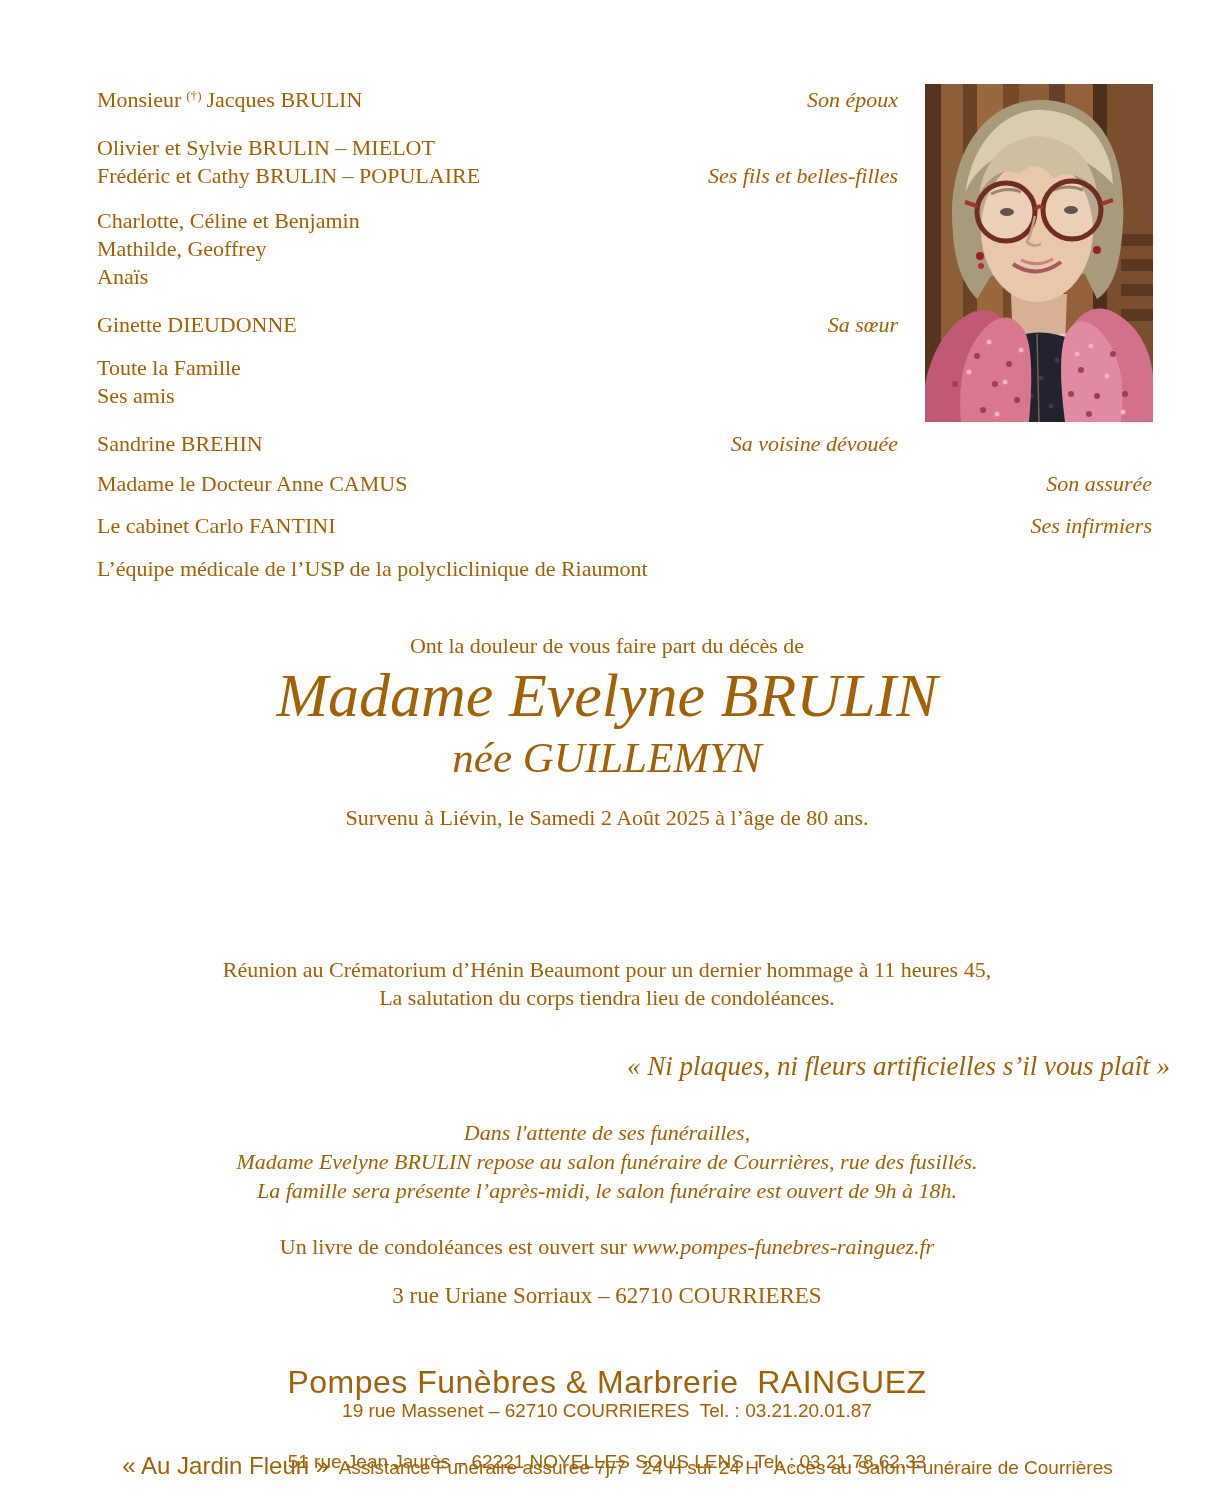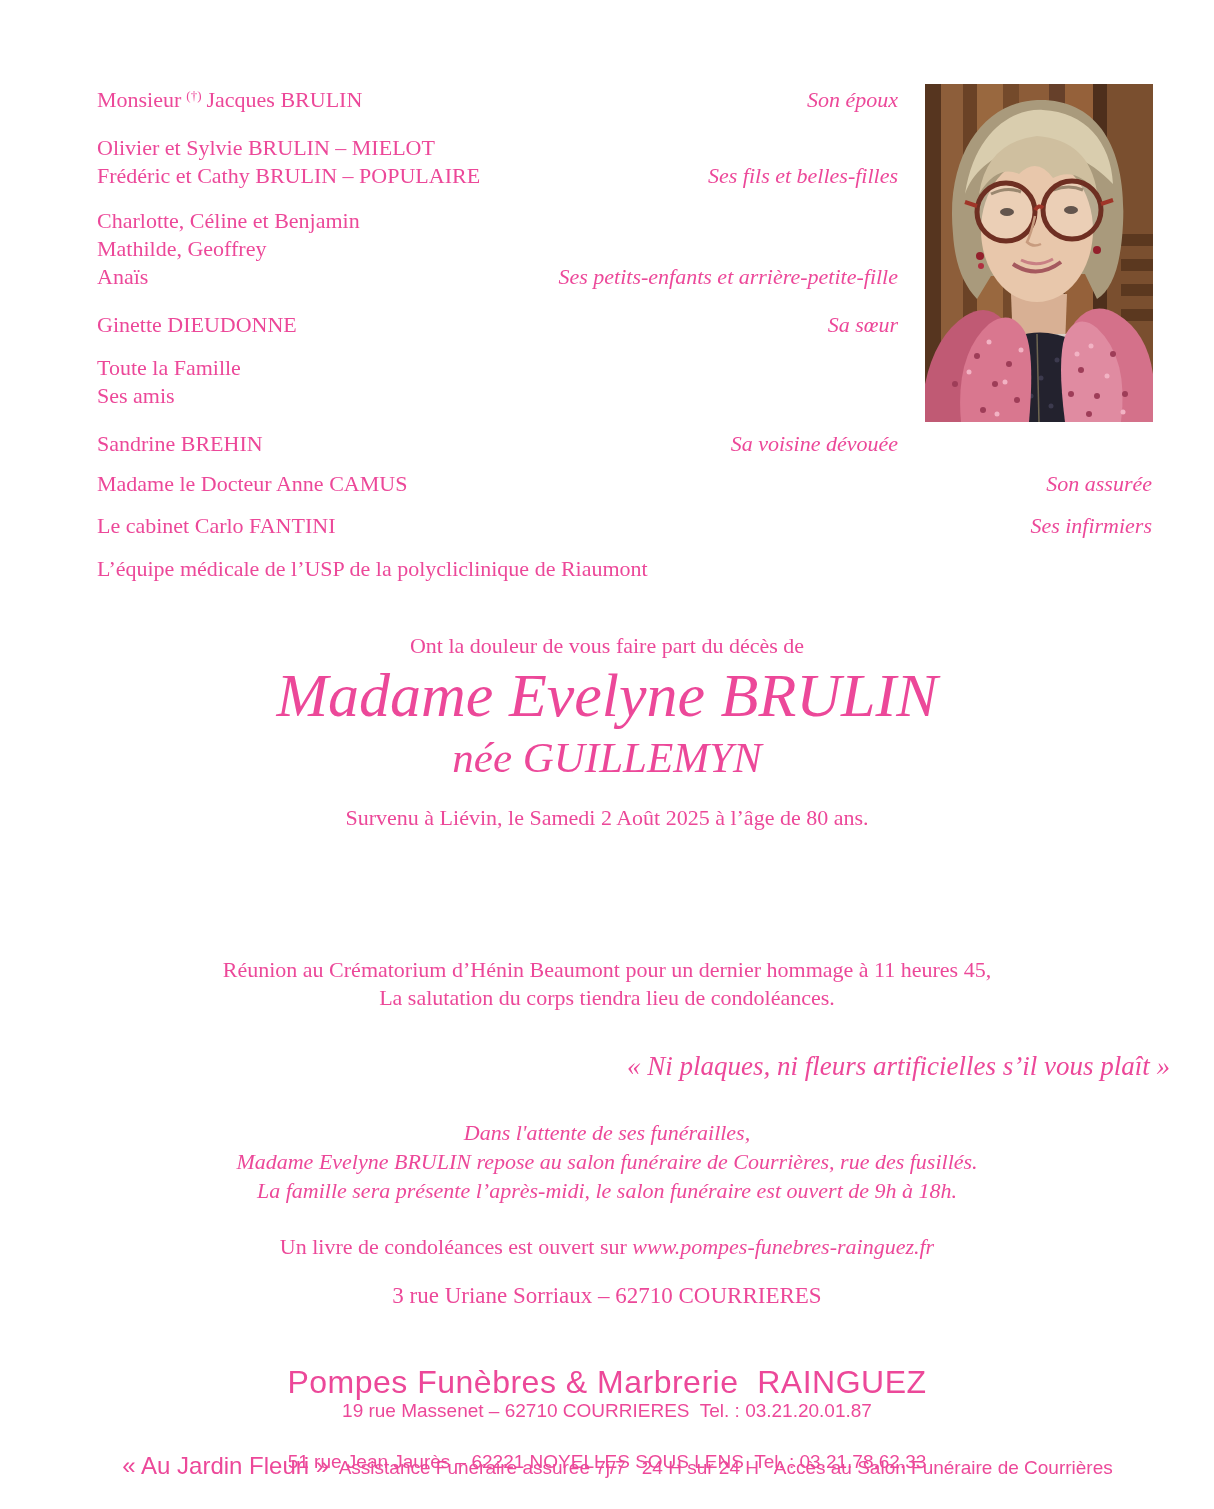--- a/index.html
+++ b/index.html
@@ -1,17 +1,17 @@
 <!DOCTYPE html>
 <html><head>
 <meta charset="utf-8">
 <style>
   html,body{margin:0;padding:0;background:#ffffff;}
   .page{position:relative;width:1214px;height:1509px;background:#ffffff;overflow:hidden;
-        font-family:"Liberation Serif", serif;color:#ec4899;}
+        font-family:"Liberation Serif", serif;color:#a16207;}
   
   .announcers{position:absolute;left:97px;top:86px;width:801px;}
   .row{display:flex;justify-content:space-between;align-items:baseline;
        font-size:22px;line-height:28px;white-space:nowrap;}
   .row.wide{width:1055px;}
   .relation{font-style:italic;}
   .sup{font-size:13px;position:relative;top:-7px;margin:0 5px;}
   
   .portrait{position:absolute;left:925px;top:84px;width:228px;height:338px;overflow:hidden;}
   .portrait svg{display:block;}
@@ -55,21 +55,20 @@
       <span class="relation">Ses fils et belles-filles</span>
     </div>
     <div class="row" style="margin-top:17px;">
       <span>Charlotte, Céline et Benjamin</span>
     </div>
     <div class="row">
       <span>Mathilde, Geoffrey</span>
     </div>
     <div class="row">
       <span>Anaïs</span>
-      <span class="relation">Ses petits-enfants et arrière-petite-fille</span>
     </div>
     <div class="row" style="margin-top:20px;">
       <span>Ginette DIEUDONNE</span>
       <span class="relation">Sa sœur</span>
     </div>
     <div class="row" style="margin-top:15px;">
       <span>Toute la Famille</span>
     </div>
     <div class="row">
       <span>Ses amis</span>

